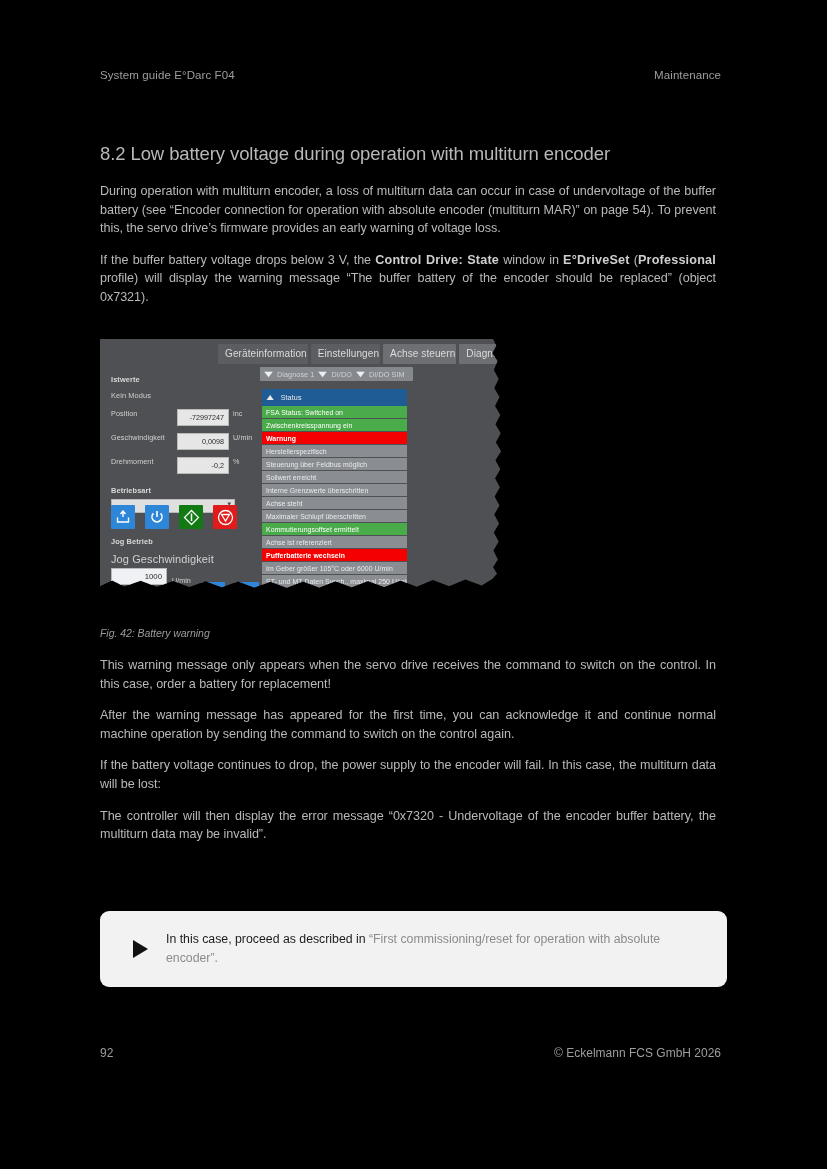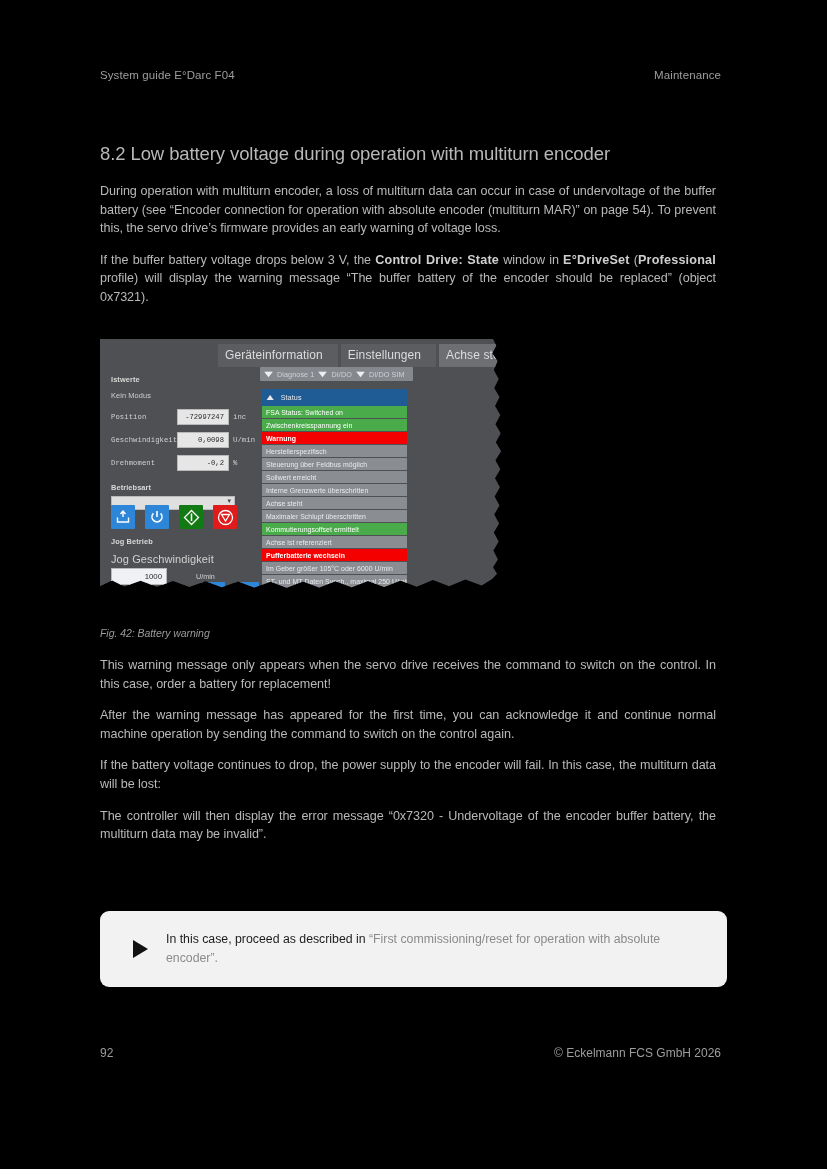--- a/index.html
+++ b/index.html
@@ -100,22 +100,22 @@
   .fig-tabs {
     position: absolute;
     left: 118px;
     top: 5px;
     display: flex;
     gap: 3px;
   }
   .fig-tab {
     background: #6d6f73;
     color: #dcdcdc;
-    font-size: 12px;
-    padding: 4px 15px 5px 7px;
+    font-size: 10px;
+    padding: 4px 1px 5px 7px;
     border-radius: 1px;
     white-space: nowrap;
     letter-spacing: .1px;
   }
   .fig-tab.active {
     background: #5b5d61;
   }
 
   
   .fig-dropdowns {
@@ -159,23 +159,21 @@
     letter-spacing: .1px;
   }
   .lv-sub {
     font-size: 7.4px;
     color: #cfcfcf;
     margin-bottom: 9px;
     letter-spacing: .1px;
   }
   .lv-row {
     display: flex;
-    align-items: center;
     margin-bottom: 7px;
-    font-family: Liberation Mono, monospace;
   }
   .lv-label {
     font-size: 7.2px;
     color: #d2d2d2;
     width: 66px;
     letter-spacing: .1px;
   }
   .lv-input {
     background: #e6e6e6;
     color: #2a2a2a;
@@ -246,21 +244,21 @@
     font-weight: bold;
     letter-spacing: .1px;
     margin-bottom: 7px;
   }
   .jog-label {
     font-size: 11px;
     color: #d2d2d2;
     letter-spacing: .1px;
     margin-bottom: 3px;
   }
-  .jog-input-row { display: flex; align-items: center; gap: 24px; }
+  .jog-input-row { display: flex; align-items: flex-end; }
   .jog-input {
     background: #eff1f4;
     border: 1px solid #b9b9b9;
     color: #2a2a2a;
     font-size: 7.8px;
     text-align: right;
     padding: 3px 4px;
     width: 56px;
     box-sizing: border-box;
   }

